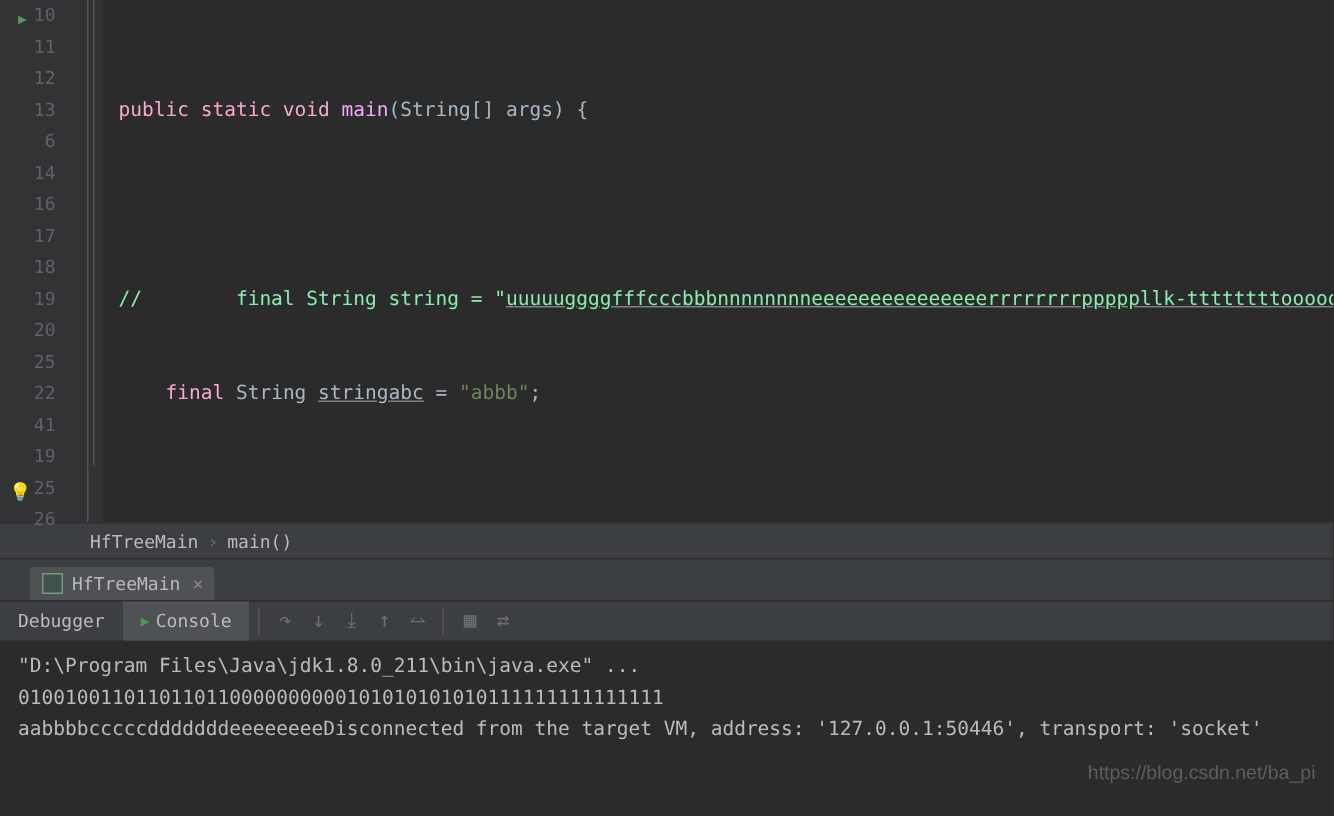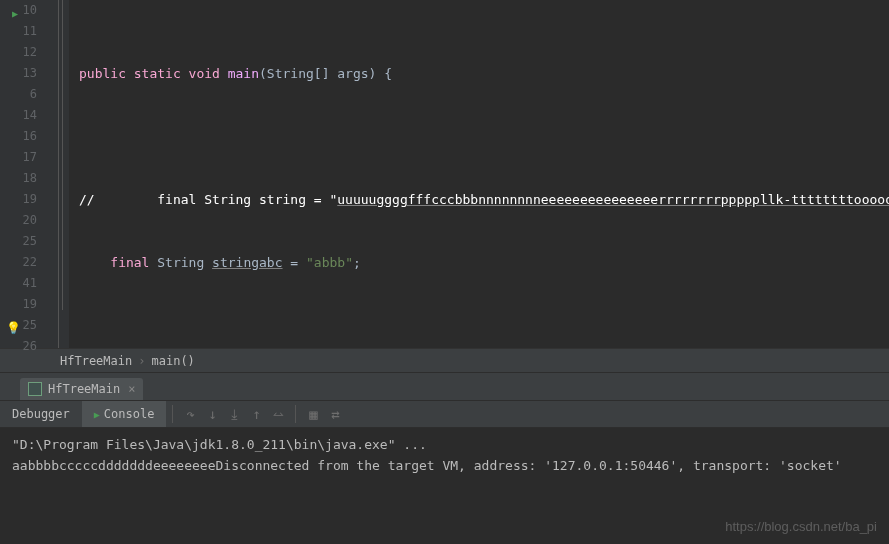--- a/index.html
+++ b/index.html
@@ -64,21 +64,21 @@
       padding-left: 10px;
       line-height: 21px;
       white-space: pre;
       overflow: hidden;
       position: relative;
     }
     .code-line { height: 21px; }
     .kw { color: #f9a8d4; }
     .str { color: #6a8759; }
     .fn { color: #f0abfc; }
-    .comment { color: #ffffff; }
+    .comment { color: #86efac; }
     .underline { text-decoration: underline; text-decoration-color: #808080; }
     .str-underline { color: #6a8759; text-decoration: underline wavy #808080; }
     .breadcrumb {
       height: 24px;
       background: #3c3f41;
       border-top: 1px solid #323232;
       display: flex;
       align-items: center;
       padding-left: 60px;
       color: #bbbbbb;
@@ -148,21 +148,21 @@
       background: #2b2b2b;
       padding: 6px 12px;
       font-size: 13px;
       line-height: 21px;
       color: #bbbbbb;
       height: 116px;
     }
     .console-line { white-space: pre; }
     .watermark {
       position: absolute;
-      bottom: 10px;
+      bottom: 22px;
       right: 12px;
       color: #6a6a6a;
       font-size: 13px;
       font-family: sans-serif;
       opacity: 0.8;
     }
     .highlight-line {
       position: absolute;
       left: 0;
       top: 315px;
@@ -248,17 +248,18 @@
   <div class="toolbar-btn">⤓</div>
   <div class="toolbar-btn">↑</div>
   <div class="toolbar-btn">⥎</div>
   <div class="toolbar-sep"></div>
   <div class="toolbar-btn">▦</div>
   <div class="toolbar-btn">⇄</div>
 </div>
 
 <div class="console-output">
   <div class="console-line">"D:\Program Files\Java\jdk1.8.0_211\bin\java.exe" ...</div>
+  <div class="console-line">0100100110110110110000000000101010101010111111111111111</div>
   <div class="console-line"></div>
   <div class="console-line">aabbbbcccccdddddddeeeeeeeeDisconnected from the target VM, address: '127.0.0.1:50446', transport: 'socket'</div>
 </div>
 
 <div class="watermark">https://blog.csdn.net/ba_pi</div>
 
 </body></html>

